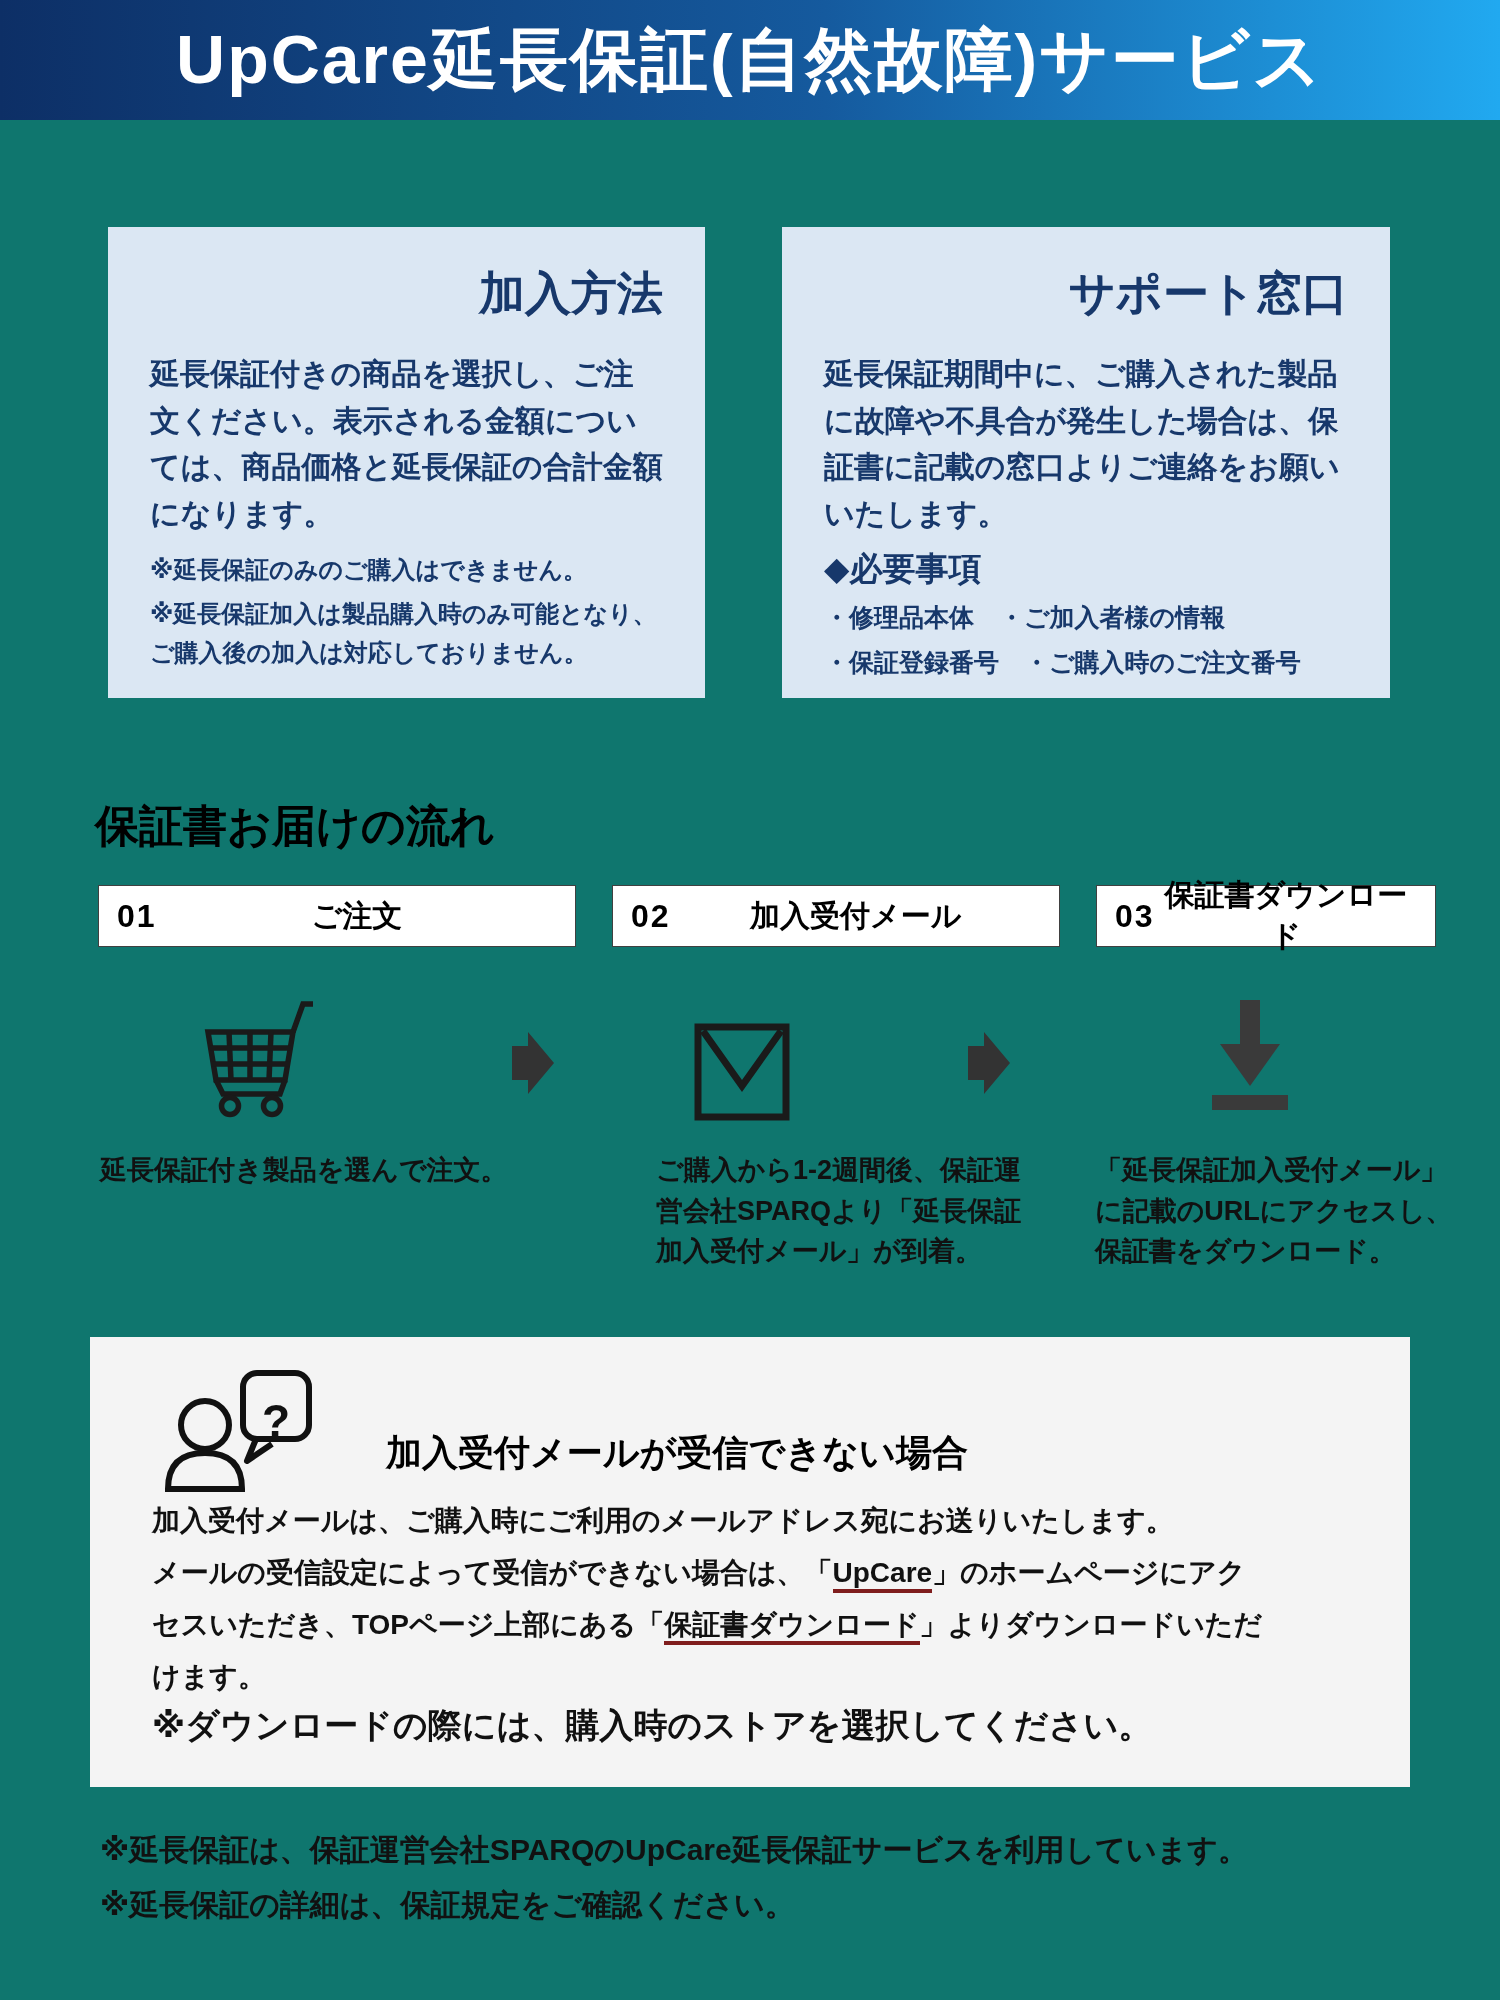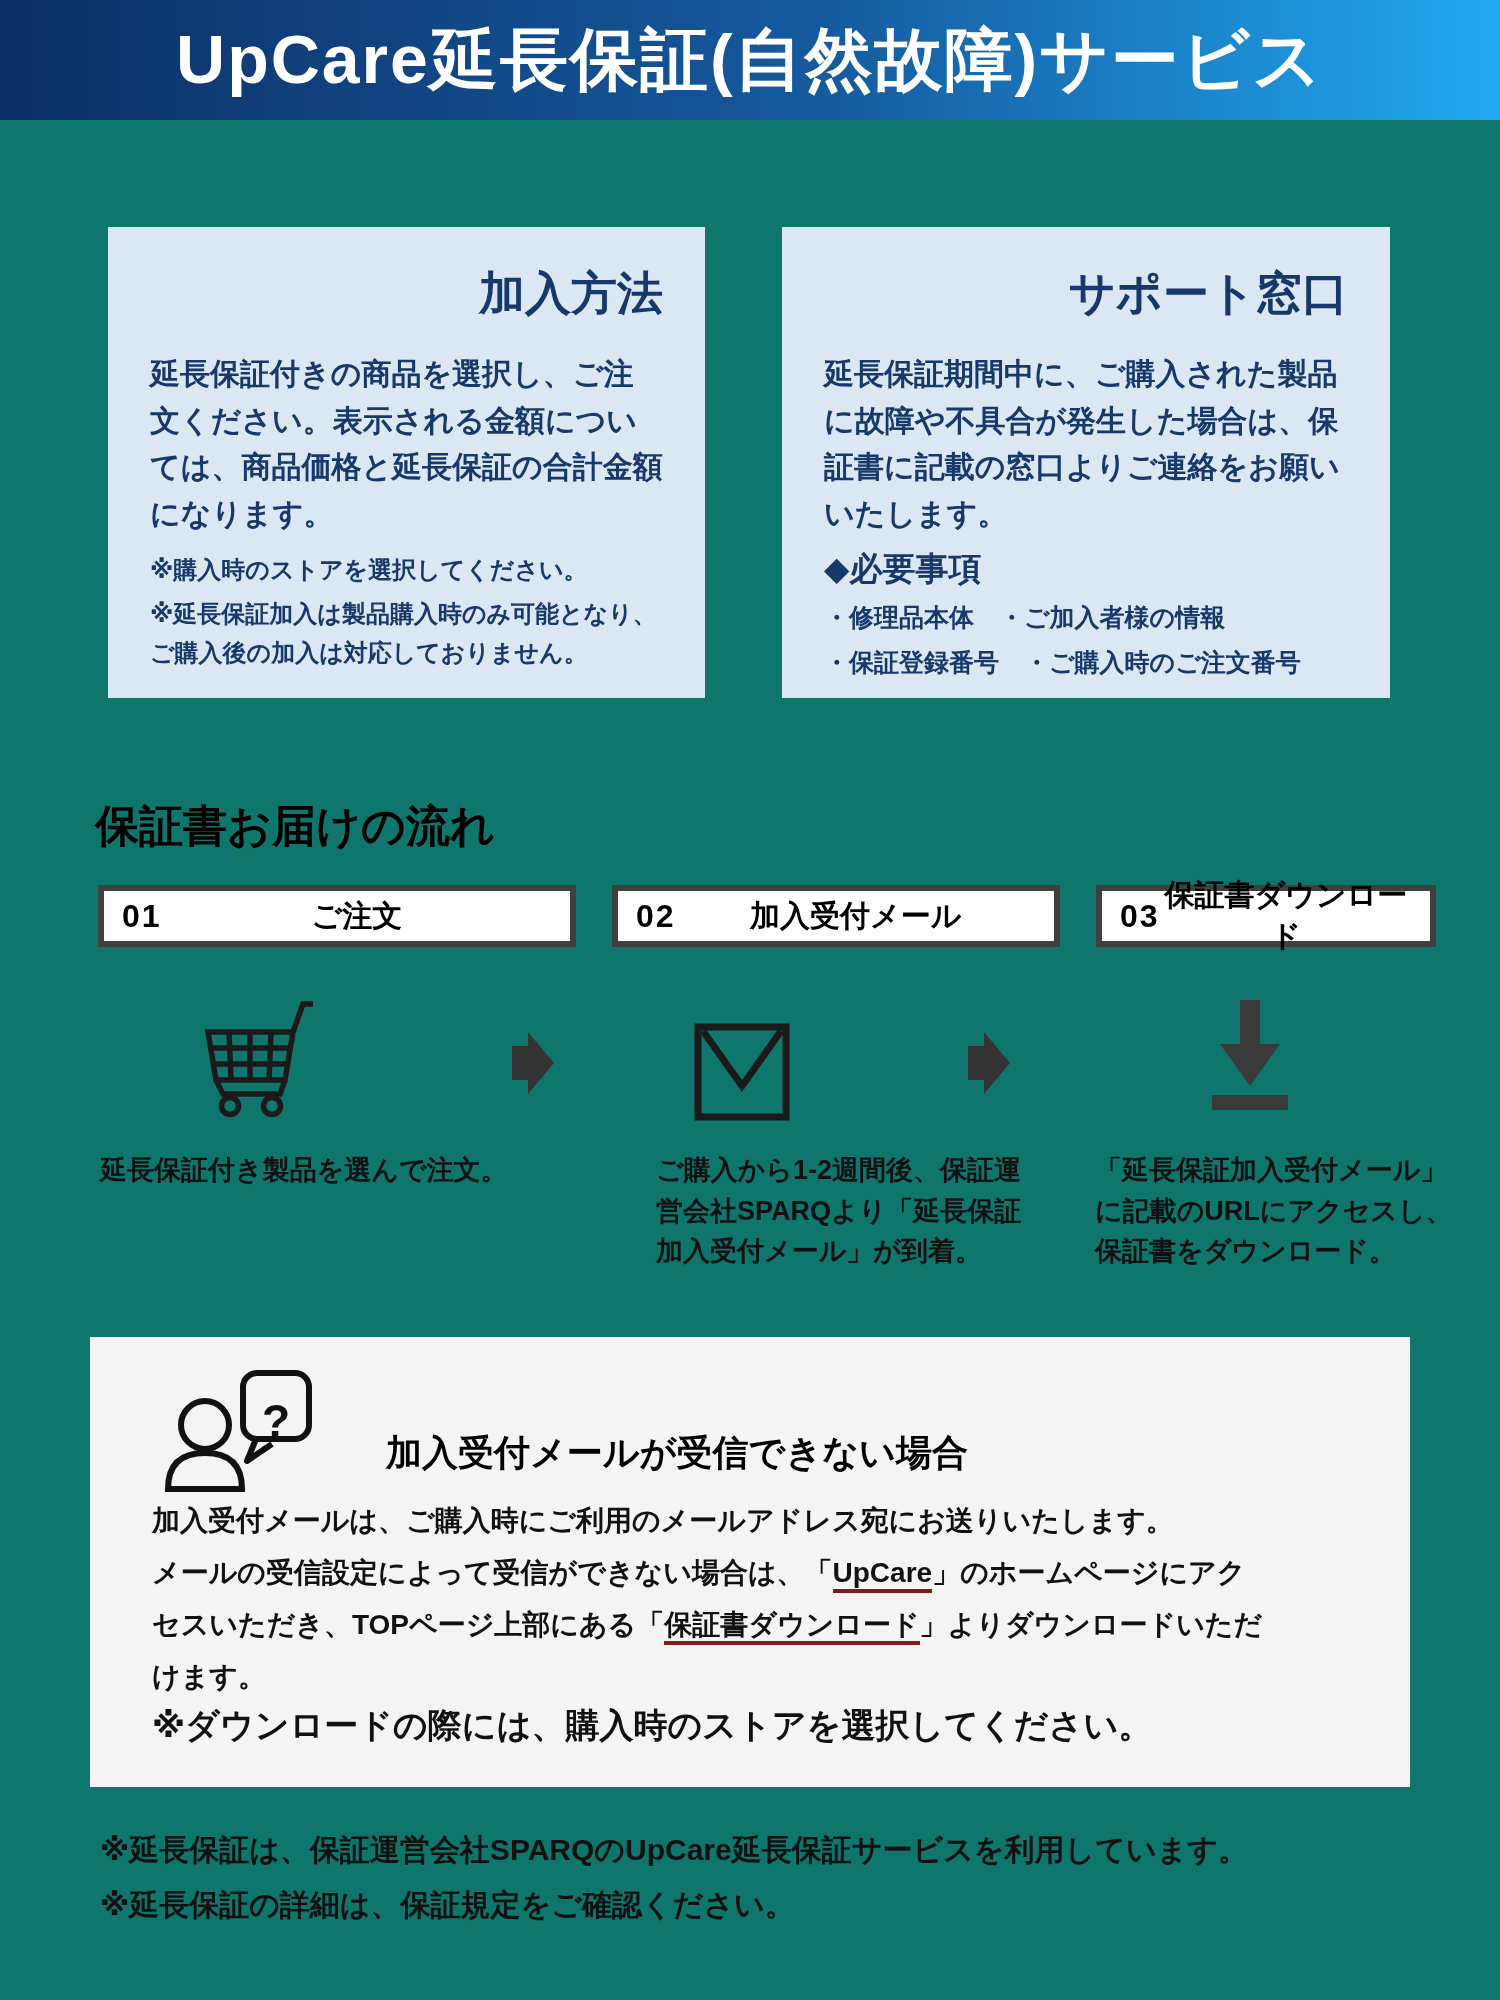--- a/index.html
+++ b/index.html
@@ -22,21 +22,21 @@
   .box-note{margin:6px 0 0 0;font-size:24px;font-weight:700;line-height:1.6;}
   .box-note.first{margin-top:14px;}
   .req-heading{margin:10px 0 2px 0;font-size:33px;font-weight:800;}
   .req-line{margin:6px 0 0 0;font-size:25px;font-weight:700;line-height:1.55;}
 
   
   .flow-title{position:absolute;left:88px;top:790px;margin:7px;font-size:44px;font-weight:800;color:#000;}
 
   .steps-row{position:absolute;left:98px;top:885px;display:grid;
              grid-template-columns:478px 448px 340px;column-gap:36px;}
-  .step-box{height:62px;background:#fff;border:6px solid #404040;box-sizing:border-box;
+  .step-box{height:62px;background:#fff;border:1px solid #404040;box-sizing:border-box;
             display:flex;align-items:center;padding:0 18px;}
   .step-number{font-size:32px;font-weight:800;color:#000;letter-spacing:2px;}
   .step-label{flex:1;text-align:center;font-size:30px;font-weight:800;color:#000;}
 
   .flow-icon{position:absolute;}
   .i-cart{left:190px;top:998px;}
   .i-arrow1{left:512px;top:1032px;}
   .i-mail{left:693px;top:1022px;}
   .i-arrow2{left:968px;top:1032px;}
   .i-download{left:1198px;top:1000px;}
@@ -67,21 +67,21 @@
 
 <div class="page">
 
   <header class="hero">
     <h1>UpCare延長保証(自然故障)サービス</h1>
   </header>
 
   <section class="info-box box-join">
     <h2>加入方法</h2>
     <p class="box-body">延長保証付きの商品を選択し、ご注文ください。表示される金額については、商品価格と延長保証の合計金額になります。</p>
-    <p class="box-note first">※購入時のストアを選択してください。</p>
+    <p class="box-note first">※延長保証のみのご購入はできません。</p>
     <p class="box-note">※延長保証加入は製品購入時のみ可能となり、ご購入後の加入は対応しておりません。</p>
   </section>
 
   <section class="info-box box-support">
     <h2>サポート窓口</h2>
     <p class="box-body">延長保証期間中に、ご購入された製品に故障や不具合が発生した場合は、保証書に記載の窓口よりご連絡をお願いいたします。</p>
     <p class="req-heading">◆必要事項</p>
     <p class="req-line">・修理品本体　・ご加入者様の情報</p>
     <p class="req-line">・保証登録番号　・ご購入時のご注文番号</p>
   </section>

